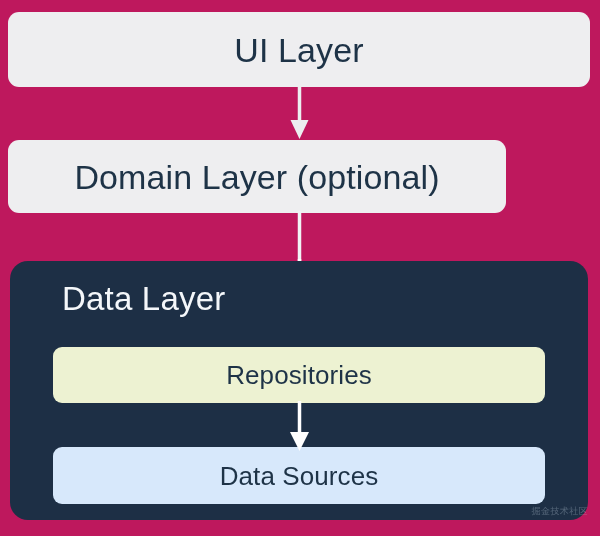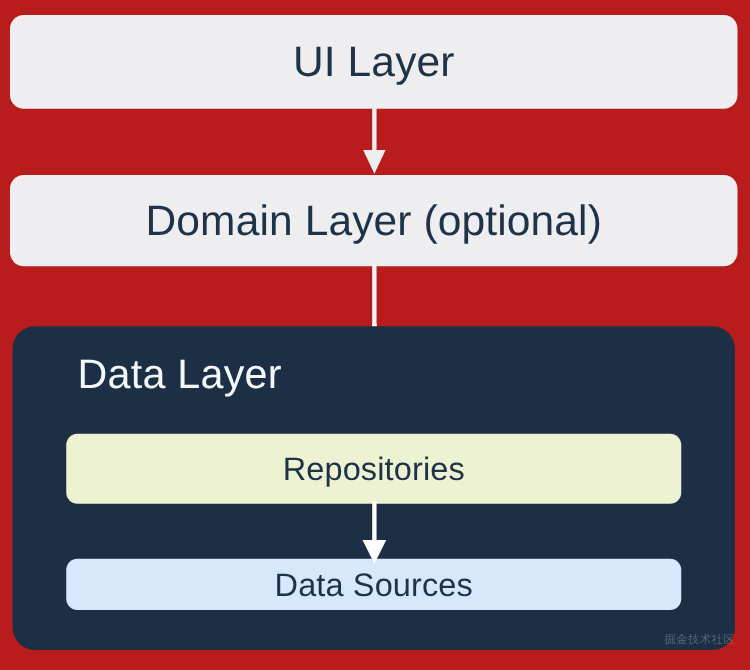--- a/index.html
+++ b/index.html
@@ -9,21 +9,21 @@
     background: #ffffff;
   }
   body {
     font-family: "Liberation Sans", sans-serif;
     -webkit-font-smoothing: antialiased;
   }
   #diagram-root {
     position: relative;
     width: 600px;
     height: 536px;
-    background: #b91c1c;
+    background: #be185d;
     overflow: hidden;
   }
 
   
   .layer-box {
     position: absolute;
     box-sizing: border-box;
     display: flex;
     align-items: center;
     justify-content: center;
@@ -42,21 +42,21 @@
     color: #1e3347;
     font-size: 34px;
     line-height: 1;
     letter-spacing: 0.1px;
   }
 
   
   #domain-layer-box {
     left: 8px;
     top: 140px;
-    width: 582px;
+    width: 498px;
     height: 73px;
     background: #eeeef0;
   }
   #domain-layer-box .layer-label {
     color: #1e3347;
     font-size: 34px;
     line-height: 1;
     letter-spacing: 0.1px;
   }
 
@@ -94,21 +94,21 @@
     width: 492px;
   }
   #repositories-card {
     top: 86px;
     height: 56px;
     background: #edf2d2;
     justify-content: center;
   }
   #data-sources-card {
     top: 186px;
-    height: 41px;
+    height: 57px;
     background: #d7e8fb;
   }
   .inner-card .card-label {
     color: #1e3347;
     font-size: 26px;
     line-height: 1;
     letter-spacing: 0.1px;
   }
 
   

